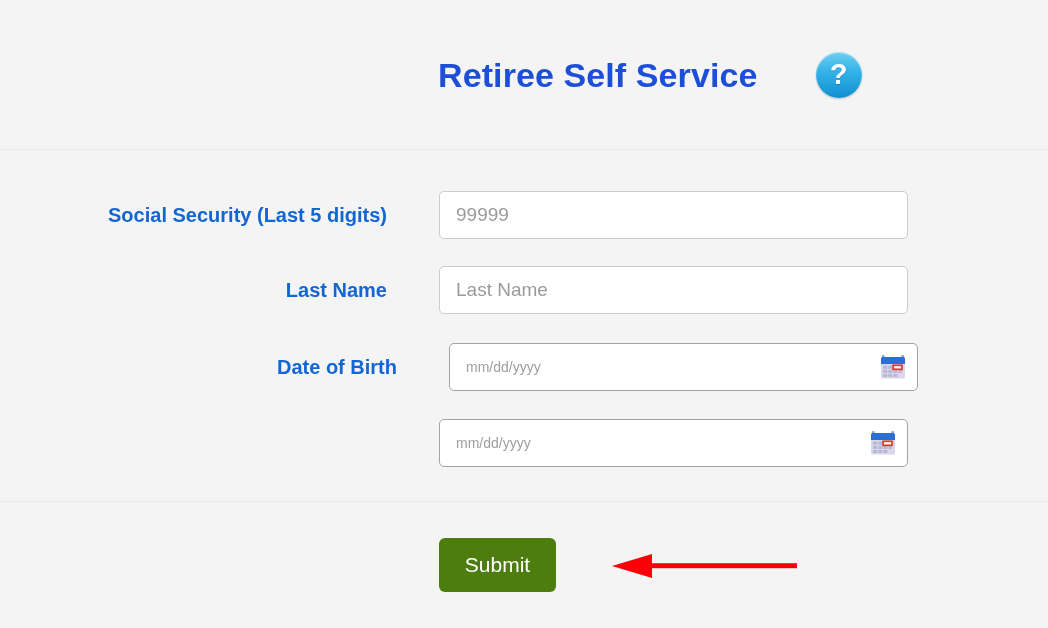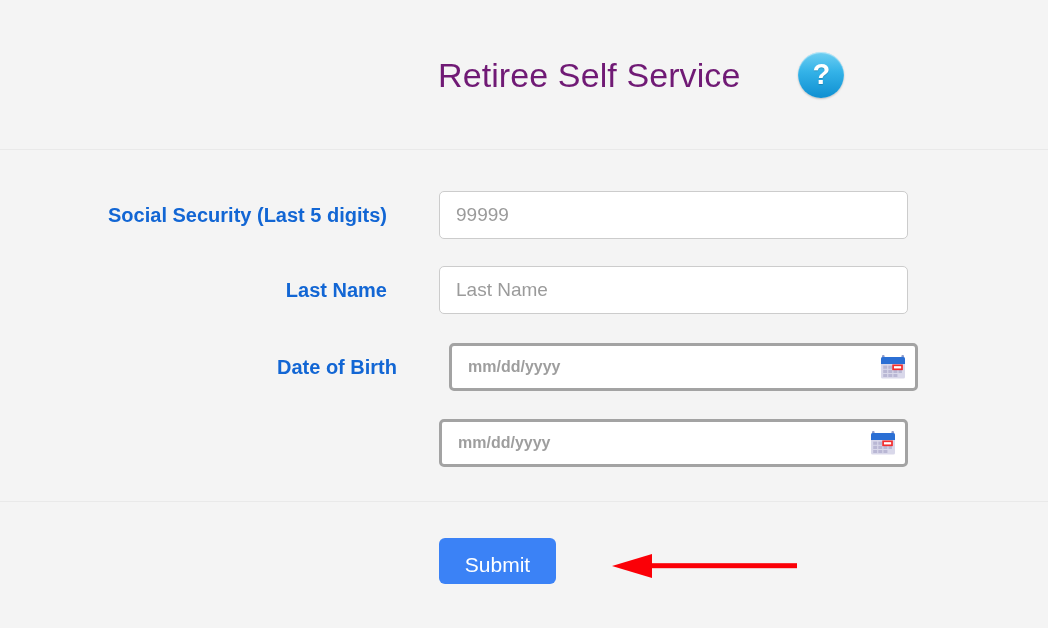--- a/index.html
+++ b/index.html
@@ -33,22 +33,22 @@
   .header-inner {
     position: absolute;
     left: 438px;
     top: 52px;
     display: flex;
     align-items: center;
     gap: 58px;
   }
   .page-title {
     font-size: 34px;
-    font-weight: normal;
-    color: #701a75;
+    font-weight: bold;
+    color: #1d4ed8;
     letter-spacing: 0.1px;
     line-height: 40px;
     white-space: nowrap;
   }
   .help-icon {
     width: 46px;
     height: 46px;
     border-radius: 50%;
     background: linear-gradient(180deg, #6ecff2 0%, #34b3e8 42%, #0f8fd1 100%);
     box-shadow: inset 0 1px 1px rgba(255,255,255,0.55), 0 1px 2px rgba(0,0,0,0.22);
@@ -119,24 +119,23 @@
     font-size: 19px;
     color: #555555;
     padding: 0 16px;
     outline: none;
   }
   .text-input::placeholder {
     color: #9b9b9b;
     opacity: 1;
   }
   .date-input {
-    border: 3px solid #a3a3a3;
+    border: 1px solid #a3a3a3;
     padding-right: 52px;
-    font-size: 16px;
-    font-weight: bold;
+    font-size: 14px;
   }
   .date-input::placeholder {
     color: #9e9e9e;
     opacity: 1;
   }
 
   
   .cal-icon {
     position: absolute;
     right: 12px;
@@ -152,22 +151,22 @@
     left: 0;
     top: 502px;
     width: 1048px;
     height: 126px;
   }
   .submit-button {
     position: absolute;
     left: 439px;
     top: 36px;
     width: 117px;
-    height: 46px;
-    background: #3b82f6;
+    height: 54px;
+    background: #4d7c0f;
     border: none;
     border-radius: 6px;
     color: #ffffff;
     font-family: "Liberation Sans", sans-serif;
     font-size: 21px;
     font-weight: normal;
     cursor: pointer;
     line-height: 54px;
     padding: 0;
   }

